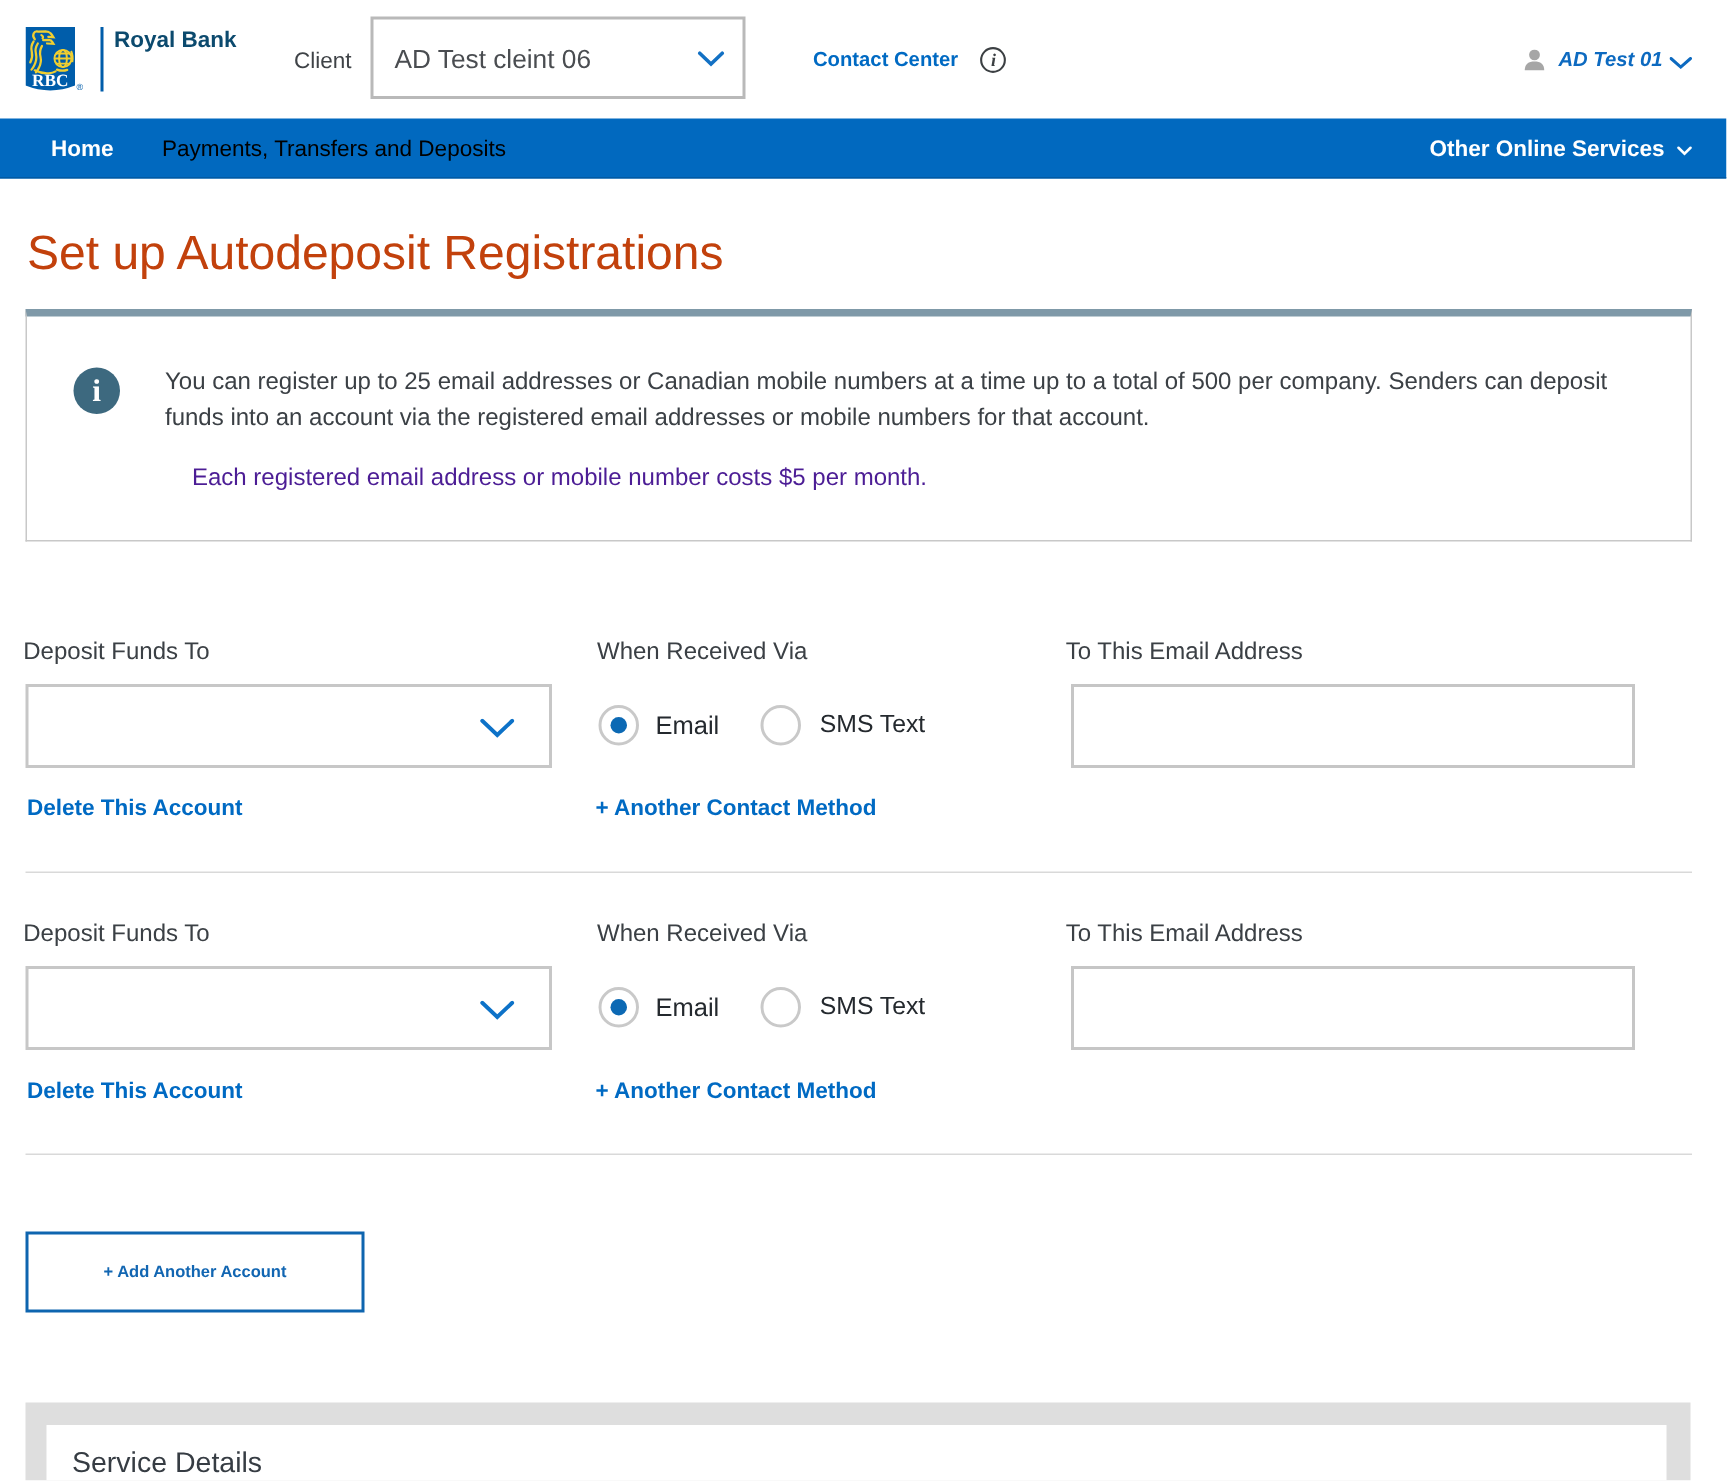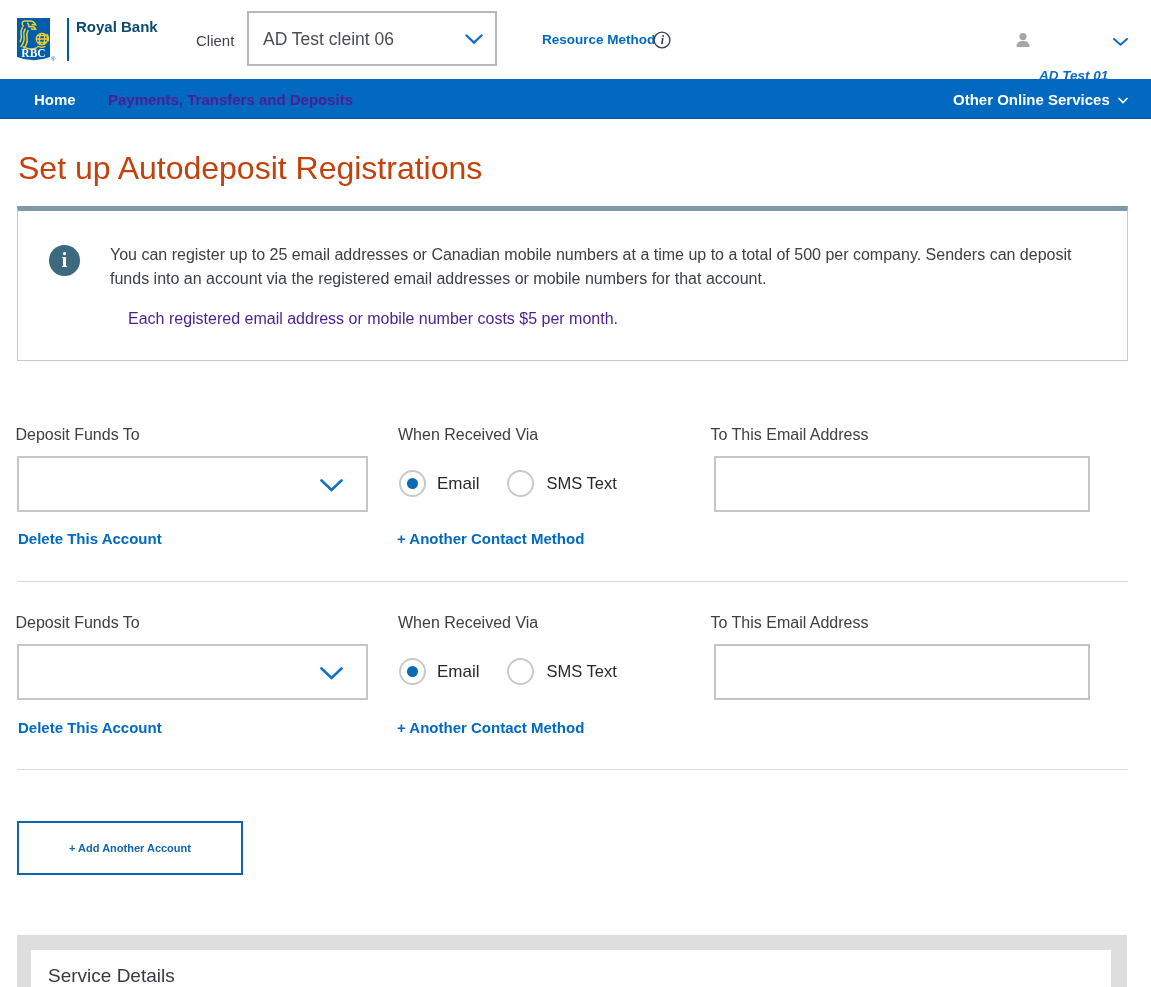--- a/index.html
+++ b/index.html
@@ -38,38 +38,38 @@
 <div class="abs lh1" style="left:76px; top:19px; font-size:15px; font-weight:bold; color:#0c4a6e;">Royal Bank</div>
 
 <div class="abs lh1" style="left:196px; top:33px; font-size:15px; color:#3f4347;">Client</div>
 
 <div class="abs" style="left:247px; top:11px; width:250px; height:55px; border:2px solid #b9b9b9; background:#fff;"></div>
 <div class="abs lh1" style="left:263px; top:31px; font-size:17.5px; color:#4a4d51;">AD Test cleint 06</div>
 <svg class="abs" style="left:464.5px; top:33.5px;" width="18" height="11" viewBox="0 0 18 11">
     <path d="M1.5,1.5 L9,8.7 L16.5,1.5" fill="none" stroke="#1371c4" stroke-width="2.4" stroke-linecap="round"></path>
   </svg>
 
-<div class="abs lh1" style="left:542px; top:33px; font-size:13.5px; font-weight:bold; color:#006ac3;">Resource Method</div>
+<div class="abs lh1" style="left:542px; top:33px; font-size:13.5px; font-weight:bold; color:#006ac3;">Contact Center</div>
 <svg class="abs" style="left:653px; top:31px;" width="18" height="18" viewBox="0 0 18 18">
   <circle cx="9" cy="9" r="7.9" fill="none" stroke="#3c4043" stroke-width="1.4"></circle>
   <text x="9.3" y="13.2" text-anchor="middle" font-family="Liberation Serif" font-style="italic" font-weight="bold" font-size="12" fill="#3c4043">i</text>
 </svg>
 
 <svg class="abs" style="left:1016px; top:33px;" width="14" height="14" viewBox="0 0 14 14">
   <circle cx="7" cy="3.6" r="3.6" fill="#a6a6a6"></circle>
   <path d="M0.5,14 C0.5,9.6 3.1,8 7,8 C10.9,8 13.5,9.6 13.5,14 Z" fill="#a6a6a6"></path>
 </svg>
-<div class="abs lh1" style="left:1039px; top:33px; font-size:13.5px; font-weight:bold; font-style:italic; color:#0d6ac0;margin-top:36px;">AD Test 01</div>
+<div class="abs lh1" style="left:1039px; top:33px; font-size:13.5px; font-weight:bold; font-style:italic; color:#0d6ac0;">AD Test 01</div>
 <svg class="abs" style="left:1113px; top:38px;" width="15" height="8" viewBox="0 0 15 8">
     <path d="M1,1 L7.5,6.7 L14,1" fill="none" stroke="#0d6ac0" stroke-width="2" stroke-linecap="round"></path>
   </svg>
 
 <div class="abs" style="left:0; top:79px; width:1151px; height:40px; background:#0169bf; border-bottom:1.5px solid #015aa4;"></div>
 <div class="abs lh1" style="left:34px; top:92px; font-size:15px; font-weight:bold; color:#fff;">Home</div>
-<div class="abs lh1" style="left:108px; top:92px; font-size:15px; font-weight:bold; color:#4c1d95;">Payments, Transfers and Deposits</div>
+<div class="abs lh1" style="left:108px; top:92px; font-size:15px; font-weight:normal; color:#000000;">Payments, Transfers and Deposits</div>
 <div class="abs lh1" style="left:953px; top:92px; font-size:15px; font-weight:bold; color:#fff;">Other Online Services</div>
 <svg class="abs" style="left:1117.5px; top:96.5px;" width="10" height="7" viewBox="0 0 10 7">
     <path d="M1,1.5 L5,5.5 L9,1.5" fill="none" stroke="#fff" stroke-width="1.7" stroke-linecap="round"></path>
   </svg>
 
 <div class="abs lh1" style="left:18px; top:152px; font-size:32px; color:#c2410c;">Set up Autodeposit Registrations</div>
 
 <div class="abs" style="left:17px; top:206px; width:1111px; height:155px; border:1px solid #c8c8c8; border-top:5px solid #7f99a8; background:#fff;"></div>
 <div class="abs" style="left:49px; top:245px; width:31px; height:31px; border-radius:50%; background:#3d697f;"></div>
 <div class="abs lh1" style="left:49px; top:250px; width:31px; text-align:center; font-family:'Liberation Serif'; font-weight:bold; font-size:21px; color:#fff;">i</div>

